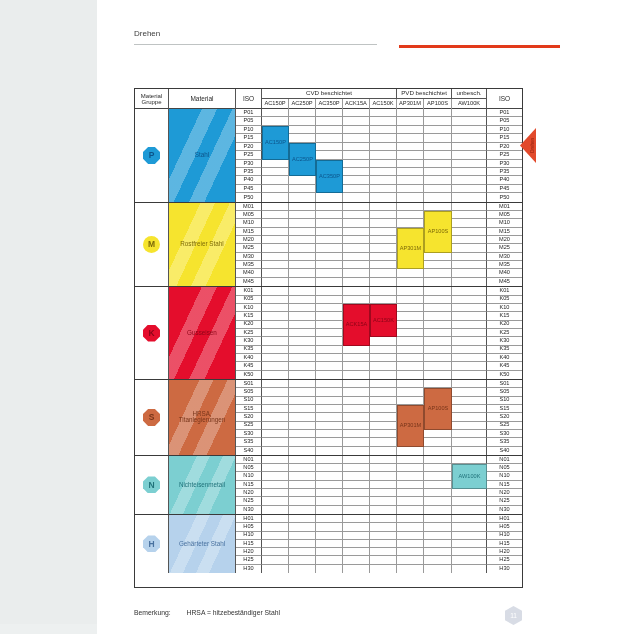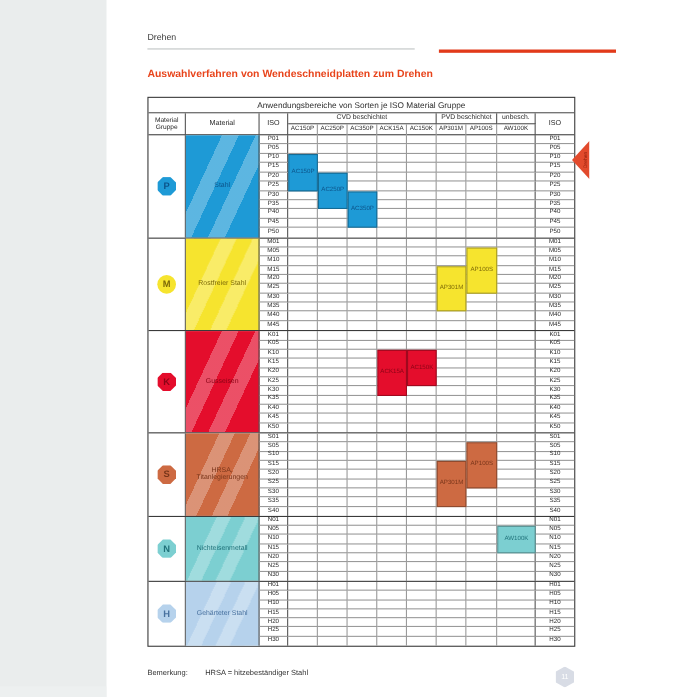--- a/index.html
+++ b/index.html
@@ -45,24 +45,22 @@
 <body>
 
 <div class="canvas">
   <div class="edge-left"></div>
   <div class="edge-bottom"></div>
   <div class="page"></div>
 
   <div class="running-head">Drehen</div>
   <div class="head-rule"></div>
   <div class="brand-rule"></div>
-  <div class="page-title">Auswahlverfahren von Wendeschneidplatten zum Drehen</div>
 
   <div class="tbl">
-    <div class="t-title">Anwendungsbereiche von Sorten je ISO Material Gruppe</div>
     <div class="t-head" id="t-head" style="grid-template-columns: 34px 67px 26px 27px 27px 27px 27px 27px 27px 28px 35px 35px;">
         <div class="h-cell" style="grid-area: 1 / 1 / 3; border-right: 1px solid rgb(85, 85, 85); flex-direction: column; font-size: 6px;">
           <div>Material</div>
           <div>Gruppe</div>
         </div>
         <div class="h-cell" style="grid-area: 1 / 2 / 3; border-right: 1px solid rgb(85, 85, 85); font-size: 6.5px;">Material</div>
         <div class="h-cell" style="grid-area: 1 / 3 / 3; border-right: 1px solid rgb(85, 85, 85); font-size: 6.5px;">ISO</div>
         <div class="h-cell" style="grid-area: 1 / 4 / auto / 9; border-right: 1px solid rgb(85, 85, 85); border-bottom: 1px solid rgb(85, 85, 85); font-size: 6.2px;">CVD beschichtet</div>
         <div class="h-cell" style="grid-area: 1 / 9 / auto / 11; border-right: 1px solid rgb(85, 85, 85); border-bottom: 1px solid rgb(85, 85, 85); font-size: 6.2px;">PVD  beschichtet</div>
         <div class="h-cell" style="grid-area: 1 / 11; border-right: 1px solid rgb(85, 85, 85); border-bottom: 1px solid rgb(85, 85, 85); font-size: 6.2px;">unbesch.</div>

